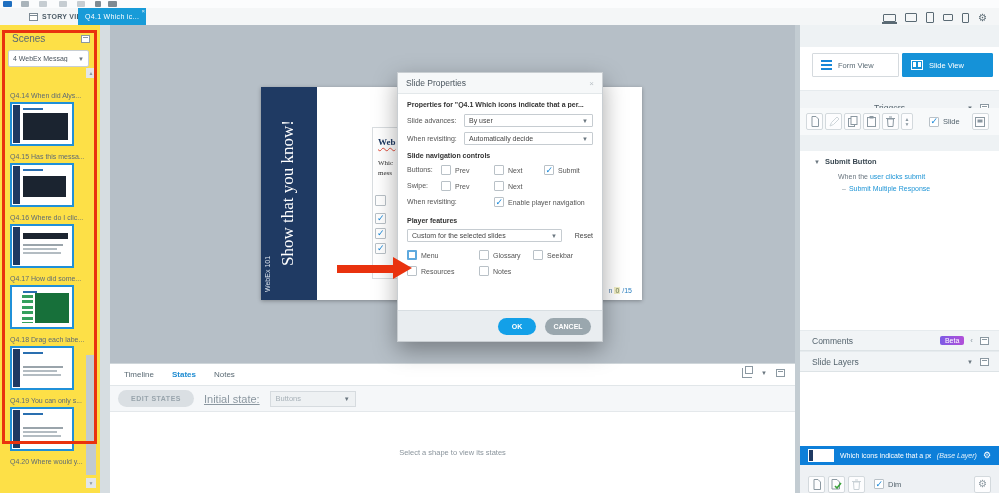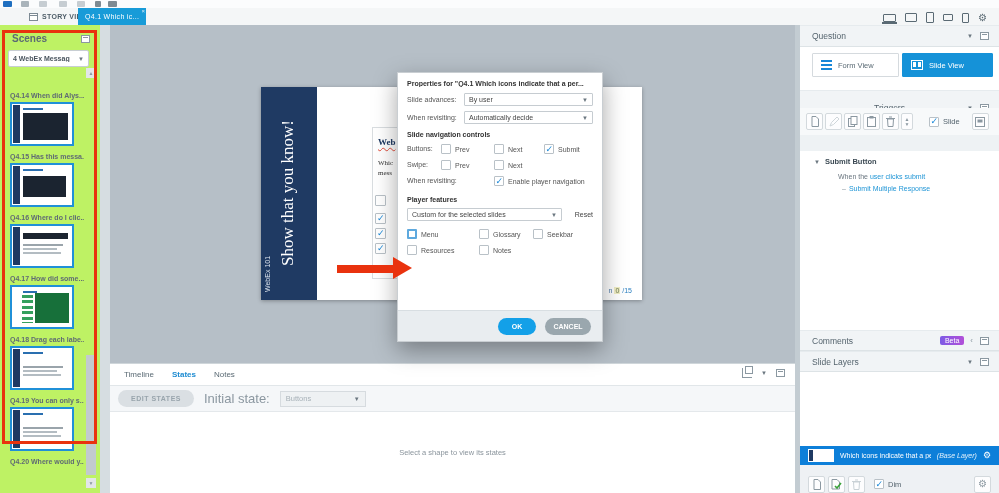--- a/index.html
+++ b/index.html
@@ -24,21 +24,21 @@
   .dev { border:1.5px solid #5a6a74; border-radius:1px; }
   .dev.laptop  { width:13px; height:8px; position:relative; }
   .dev.laptop::after { content:""; position:absolute; left:-2px; bottom:-3px; width:15px; height:1.5px; background:#5a6a74; }
   .dev.monitor { width:12px; height:9px; }
   .dev.tabletp { width:8px;  height:11px; }
   .dev.phonel  { width:10px; height:7px; }
   .dev.phonep  { width:7px;  height:10px; }
   .gear-glyph { font-size:10px; color:#5a6a74; line-height:10px; }
 
   
-  .scenes { position:absolute; left:0; top:25px; width:100px; height:468px; background:#bef264;font-weight:bold; }
+  .scenes { position:absolute; left:0; top:25px; width:100px; height:468px; background:#fde047; }
   .scenes-header { display:flex; align-items:center; justify-content:space-between; padding:8px 10px 4px 12px; }
   .scenes-title { font-size:10px; color:#5a6a74; }
   .dock { width:9px; height:8px; border:1px solid #8b98a1; position:relative; background:#fff; }
   .dock::before { content:""; position:absolute; left:1px; top:1px; width:5px; height:1px; background:#8b98a1; }
   .scene-select { margin:2px 0 4px 8px; width:81px; height:17px; background:#fff; border:1px solid #c8ced3; border-radius:2px; display:flex; align-items:center; justify-content:space-between; padding:0 4px; }
   .scene-select .val { font-size:7px; color:#4a555e; white-space:nowrap; overflow:hidden; }
   .caret { font-size:6px; color:#6b7780; }
   .scene-list { position:absolute; left:0; top:64px; width:84px; bottom:0; overflow:hidden; }
   .scene-item { height:61px; }
   .scene-label { font-size:7px; color:#5f6b74; padding-left:10px; height:13px; line-height:13px; white-space:nowrap; overflow:hidden; }
@@ -83,21 +83,21 @@
   
   .bottom-panel { position:absolute; left:110px; top:363px; width:685px; height:148px; background:#fff; border-top:1px solid #cfd6da; }
   .bp-tabs { height:22px; display:flex; align-items:center; gap:18px; padding-left:14px; border-bottom:1px solid #e1e6e9; position:relative; }
   .bp-tab { font-size:8px; color:#5a6a74; }
   .bp-tab.sel { color:#1d8bd1; font-weight:bold; }
   .bp-icons { position:absolute; right:10px; top:4px; display:flex; align-items:center; gap:9px; }
   .zoomtool { width:10px; height:10px; border-left:1.5px solid #8b98a1; border-bottom:1.5px solid #8b98a1; position:relative; }
   .zoomtool::after { content:""; position:absolute; left:2px; top:-2px; width:6px; height:6px; border:1.5px solid #8b98a1; }
   .bp-toolbar { height:26px; background:#f5f7f9; border-bottom:1px solid #e4e8eb; display:flex; align-items:center; padding-left:8px; gap:10px; }
   .edit-states { background:#dadfe3; color:#98a4ac; font-size:7px; font-weight:bold; letter-spacing:.5px; border:none; border-radius:10px; padding:5px 13px; }
-  .init-label { font-size:13px; color:#8b97a0; }
+  .init-label { font-size:11px; color:#8b97a0;text-decoration:underline; }
   .dd-disabled { width:86px; height:16px; background:#eef1f3; border:1px solid #d6dbdf; display:flex; align-items:center; justify-content:space-between; padding:0 5px; font-size:7.5px; color:#a7b1b8; }
   .bp-empty { text-align:center; margin-top:36px; font-size:7.5px; color:#8a949c; }
 
   
   .rpanel { position:absolute; left:800px; top:25px; width:199px; height:468px; background:#eef2f4; }
   .sec-h { position:absolute; left:0; width:199px; background:#f1f4f6; border-bottom:1px solid #dde3e6; border-top:1px solid #e6ebee; display:flex; align-items:center; padding:0 10px 0 12px; }
   .sec-h .t { font-size:8.5px; color:#55646e; flex:1; }
   .sec-h .caret { margin-right:7px; }
   .sec-body { position:absolute; left:0; width:199px; background:#fff; }
 
@@ -317,25 +317,20 @@
     <span class="dd-disabled">
       <span>Buttons</span>
       <span class="caret">▼</span>
     </span>
   </div>
   <div class="bp-empty">Select a shape to view its states</div>
 </div>
 
 <div class="rpanel">
 
-  <div class="sec-h" style="top:0; height:22px;">
-    <span class="t">Question</span>
-    <span class="caret">▼</span>
-    <span class="dock"></span>
-  </div>
   <div class="sec-body" style="top:22px; height:43px;">
     <div class="qbtn slidev">
       <span class="icon-slideview"></span>
       <span>Slide View</span>
     </div>
     <div class="qbtn form">
       <span class="icon-list"></span>
       <span>Form View</span>
     </div>
   </div>
@@ -448,20 +443,24 @@
       <span class="cb checked"></span>
       <span>Dim</span>
     </span>
     <span class="tbtn right">
         <span class="gear-glyph" style="color:#8b98a1;">⚙</span>
       </span>
   </div>
 </div>
 
 <div class="dialog">
+  <div class="dlg-h">
+    <span class="t">Slide Properties</span>
+    <span class="x">×</span>
+  </div>
   <div class="dlg-b">
     <div class="dlg-heading">Properties for "Q4.1 Which icons indicate that a per...</div>
 
     <div class="drow">
       <span class="lbl">Slide advances:</span>
       <span class="dselect">
         <span>By user</span>
         <span class="caret">▼</span>
       </span>
     </div>

